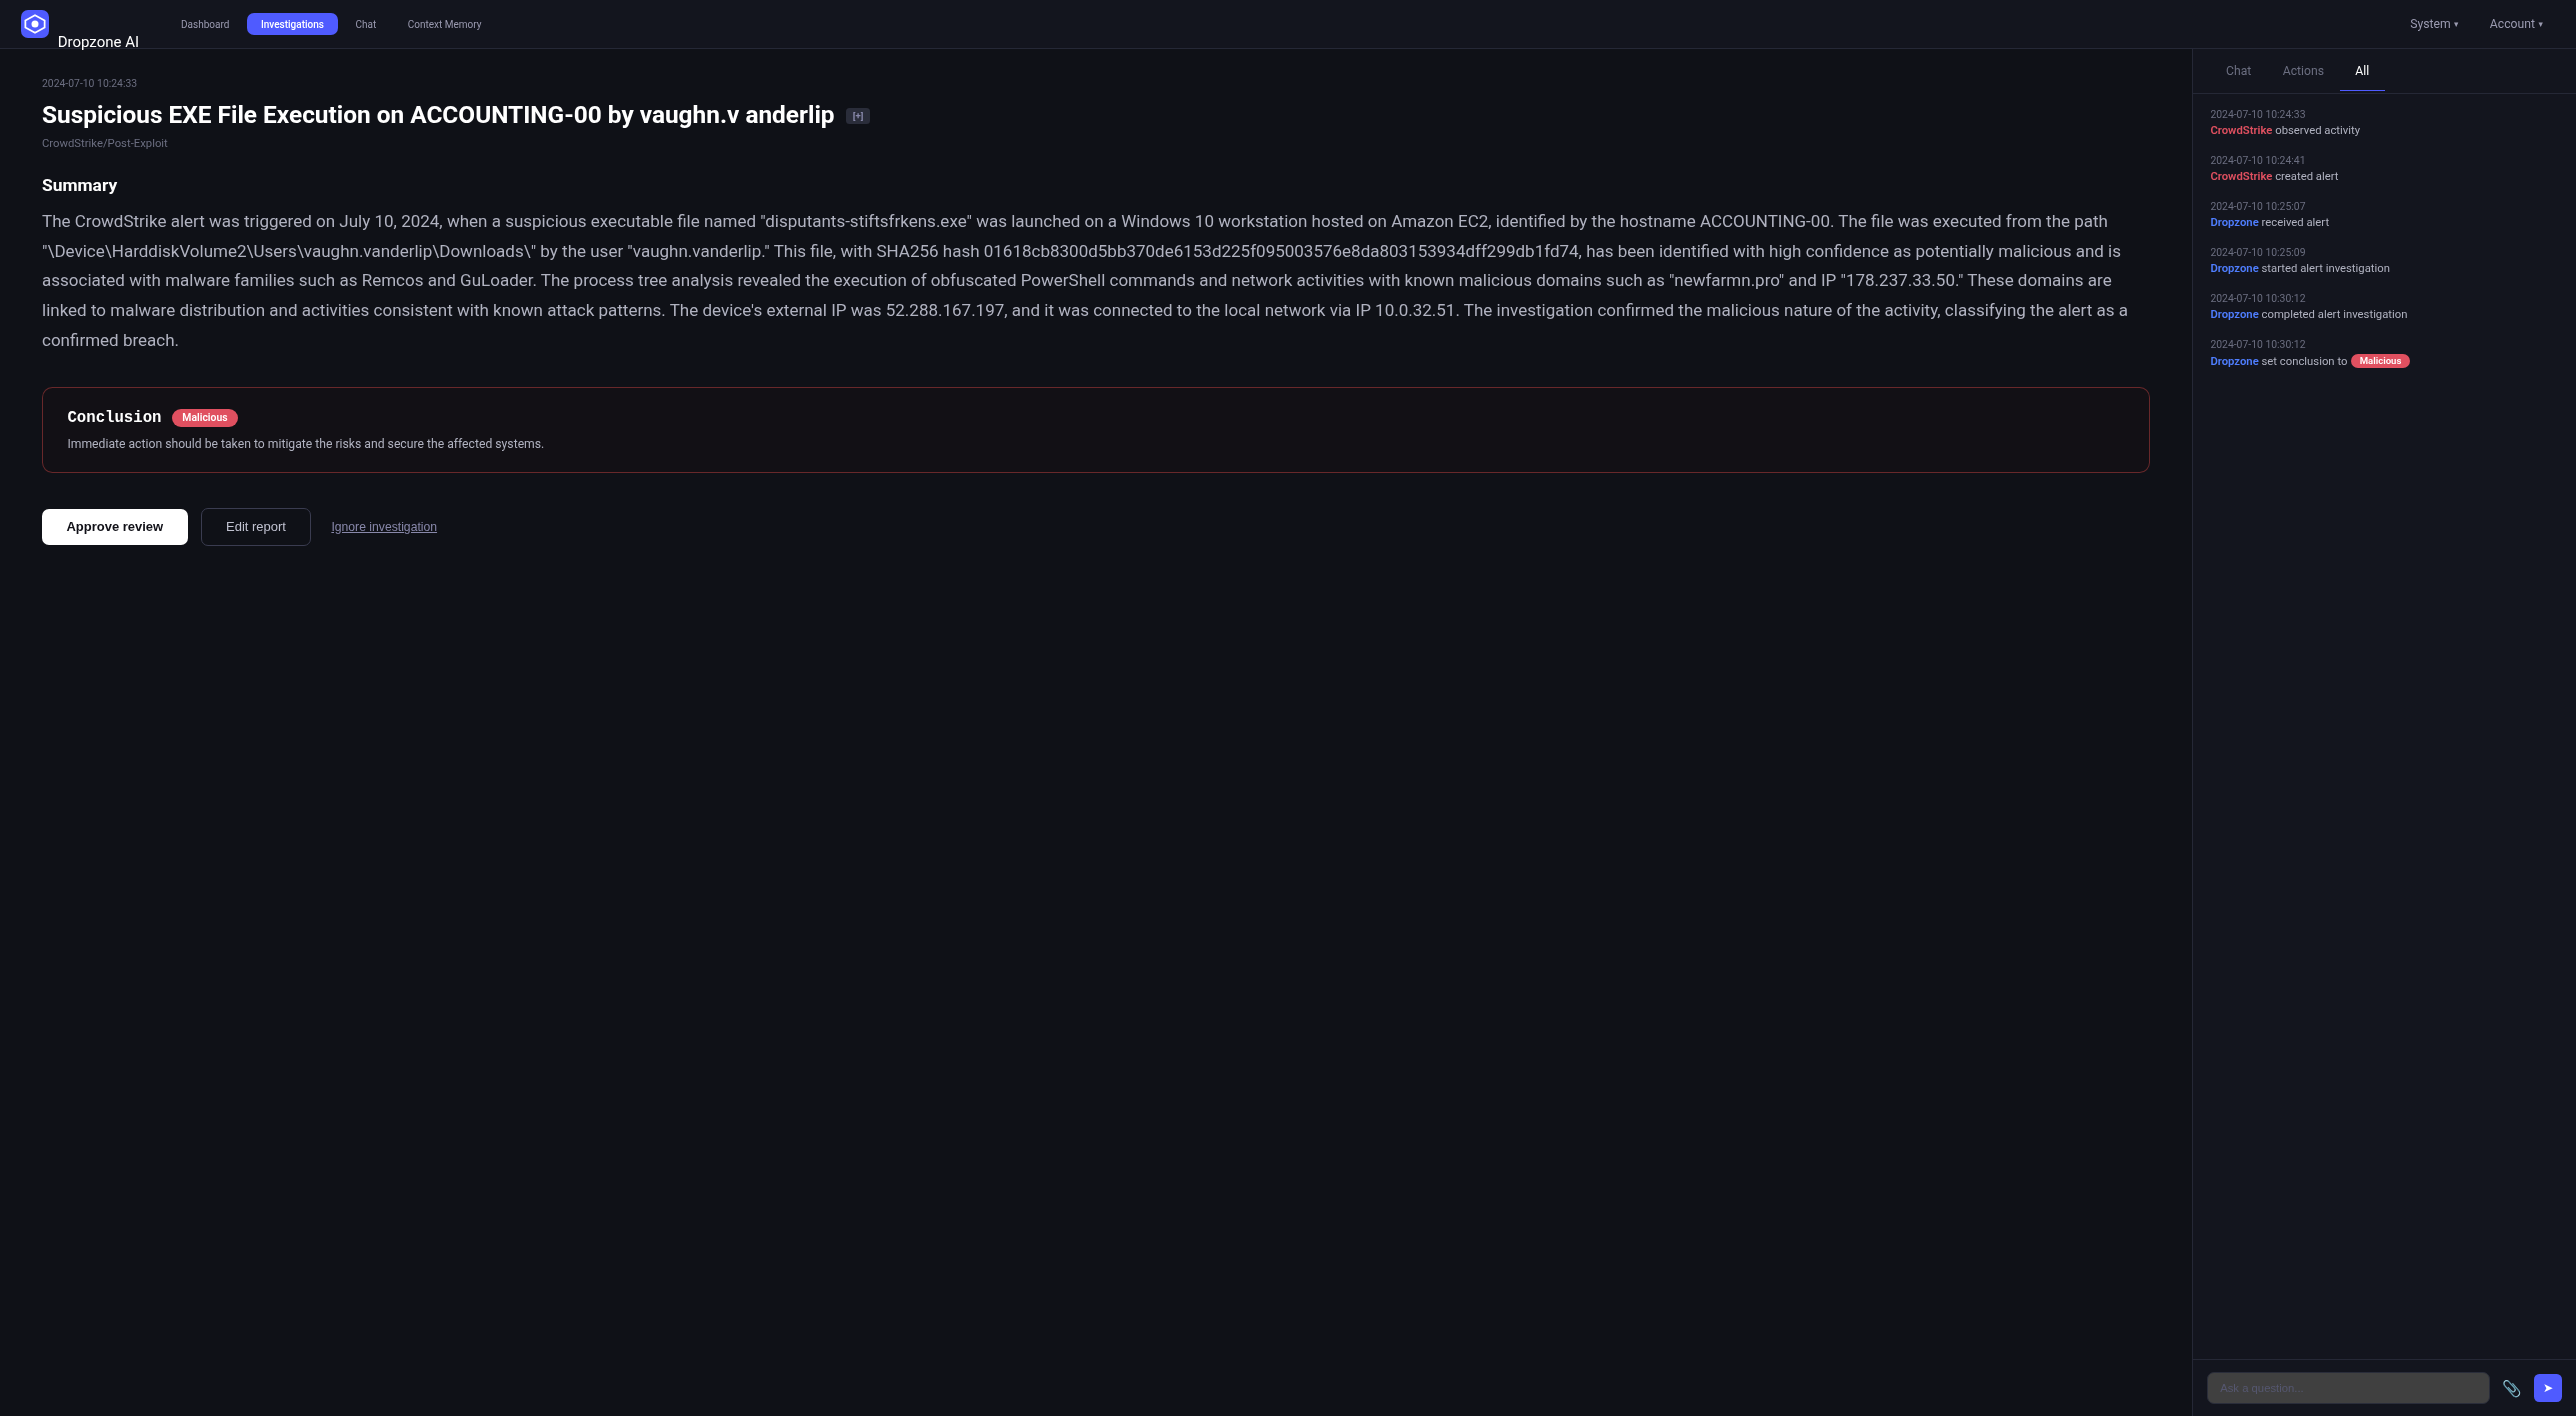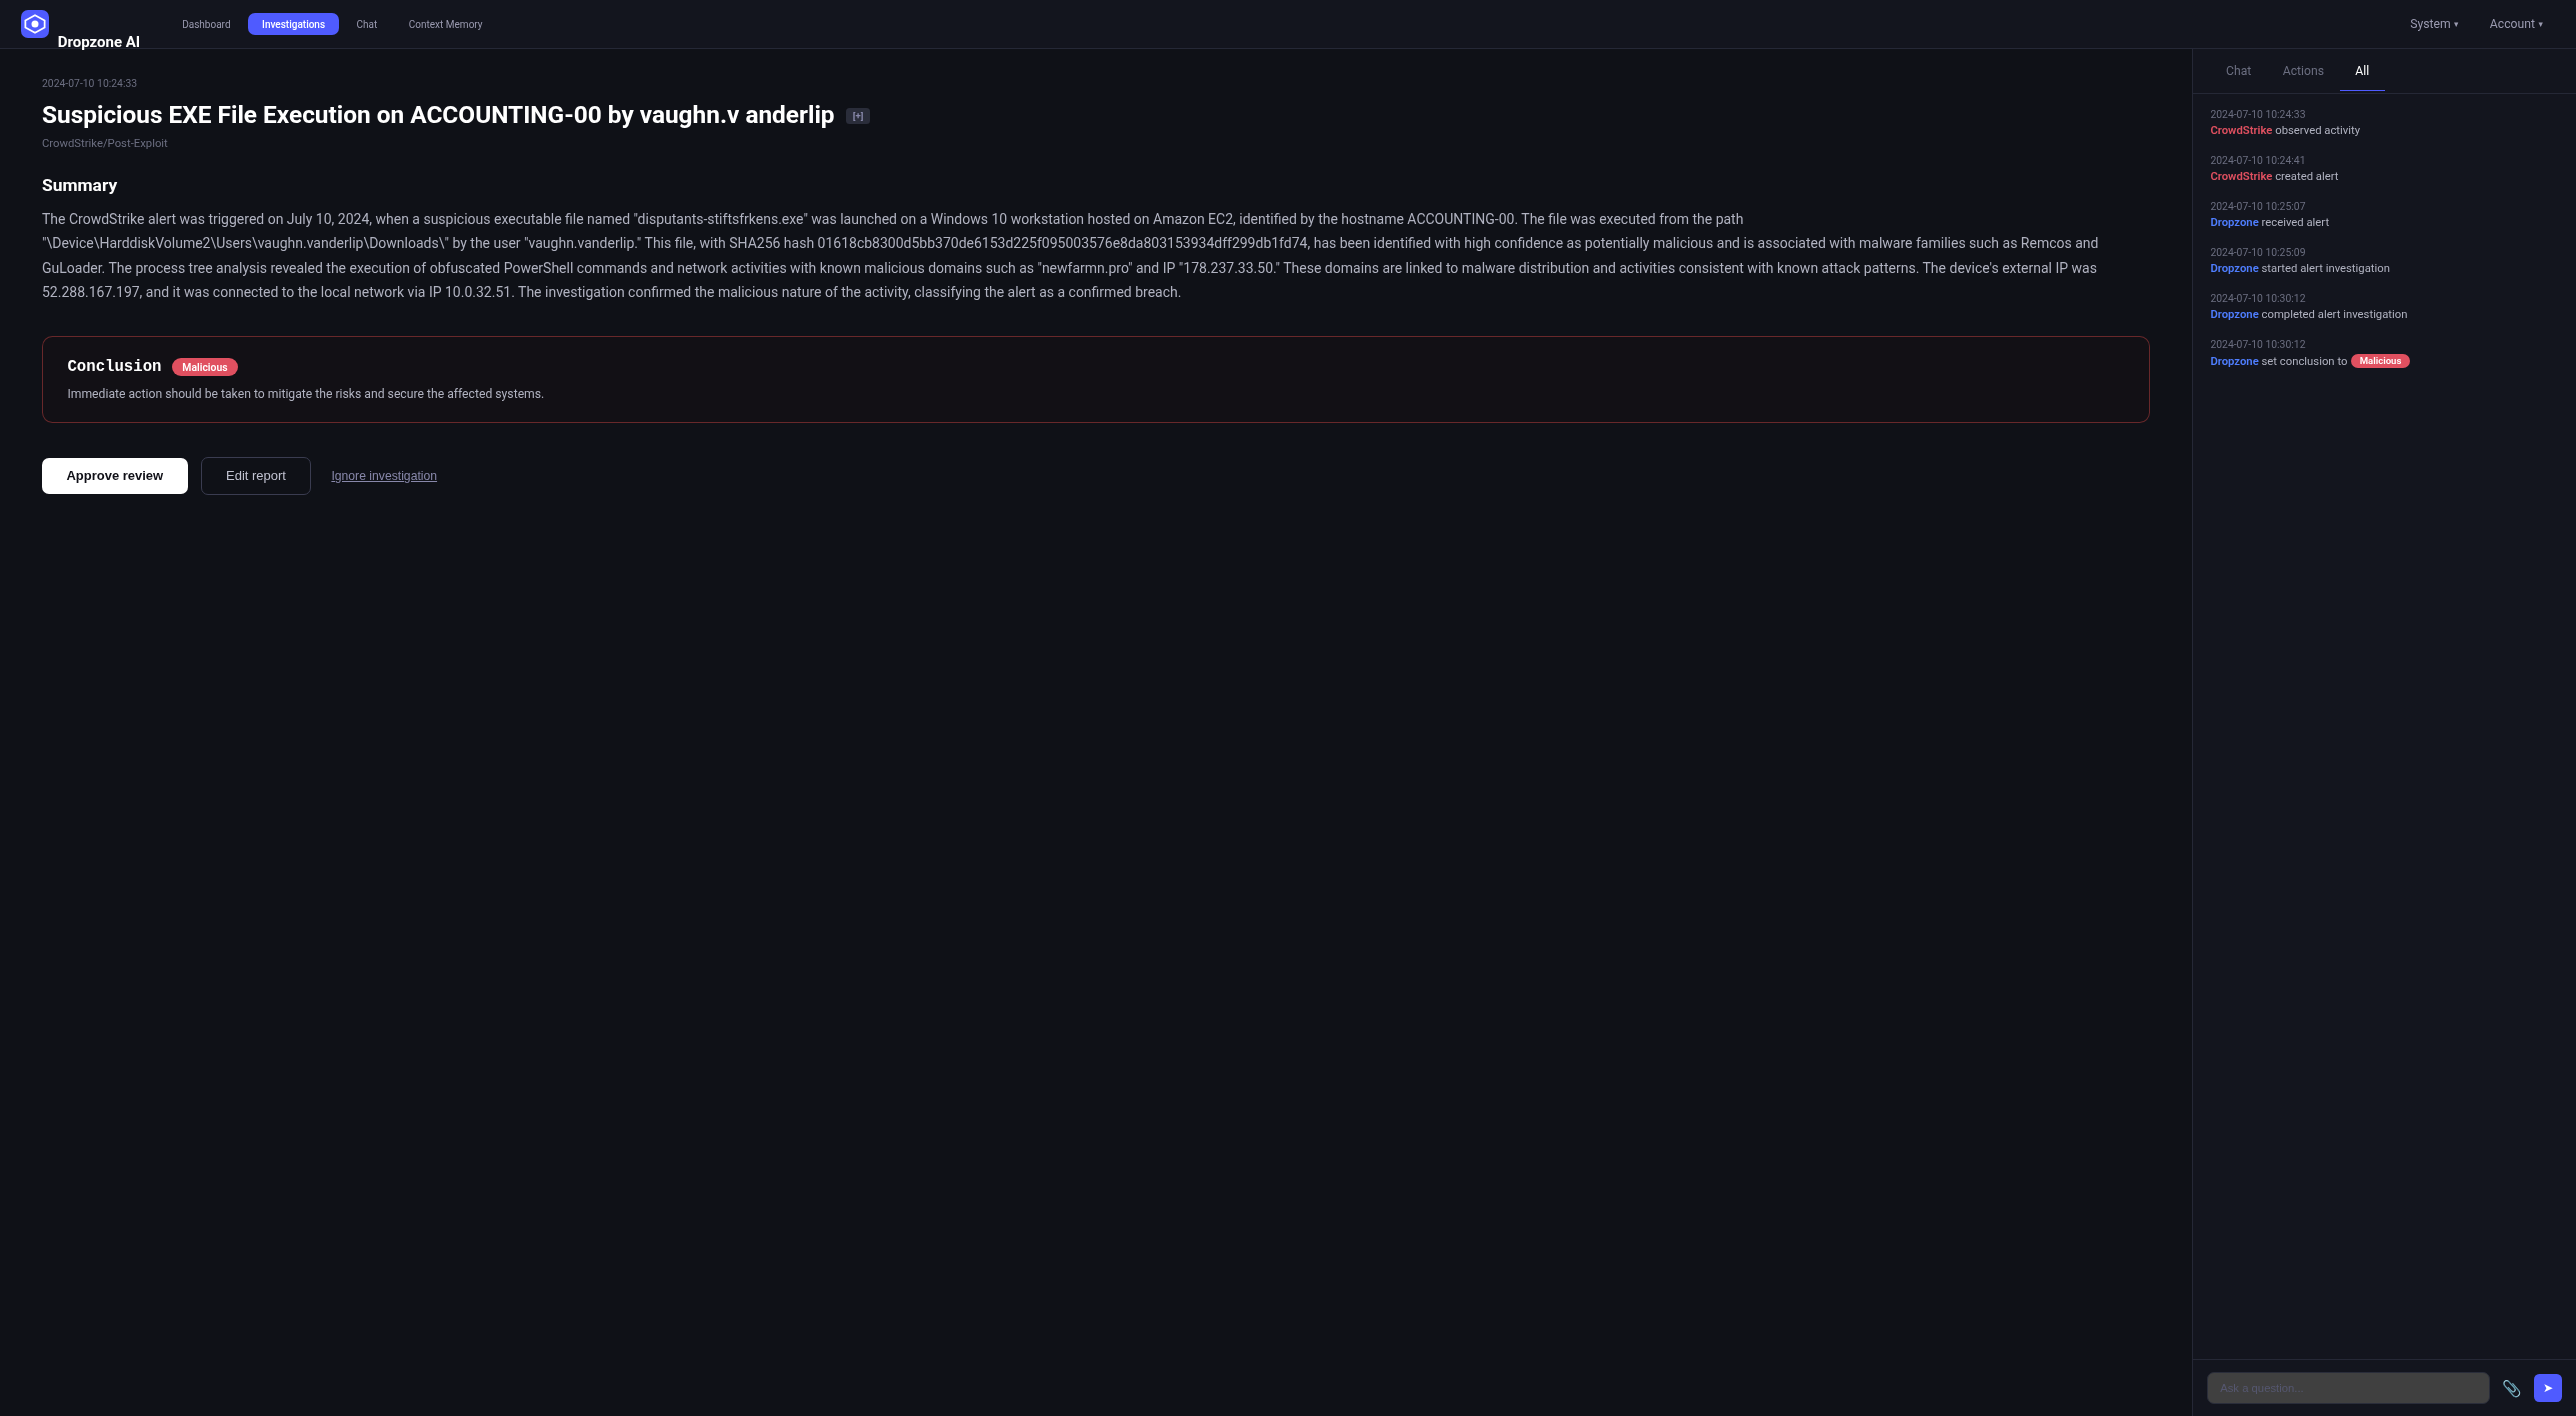--- a/index.html
+++ b/index.html
@@ -29,21 +29,21 @@
       align-items: center;
       gap: 8.7px;
       margin-right: 21px;
     }
     .nav-logo-icon {
       width: 28px;
       height: 28px;
     }
     .nav-logo-text {
       font-size: 15px;
-      font-weight: 700;
+      font-weight: 400;
       color: #ffffff;
       margin-top: 36px;
     }
     .nav-items {
       display: flex;
       align-items: center;
       gap: 3.5px;
       flex: 1;
     }
     .nav-item {
@@ -160,21 +160,21 @@
       margin-bottom: 24.4px;
     }
 
     .section-title {
       font-size: 17.4px;
       font-weight: 700;
       color: #ffffff;
       margin-bottom: 12.2px;
     }
     .summary-text {
-      font-size: 14px;
+      font-size: 17px;
       line-height: 1.75;
       color: #b0b2c0;
       margin-bottom: 31px;
     }
 
     
     .conclusion-box {
       border: 1.3px solid #c0404080;
       border-radius: 10.4px;
       padding: 21px 24.4px;

